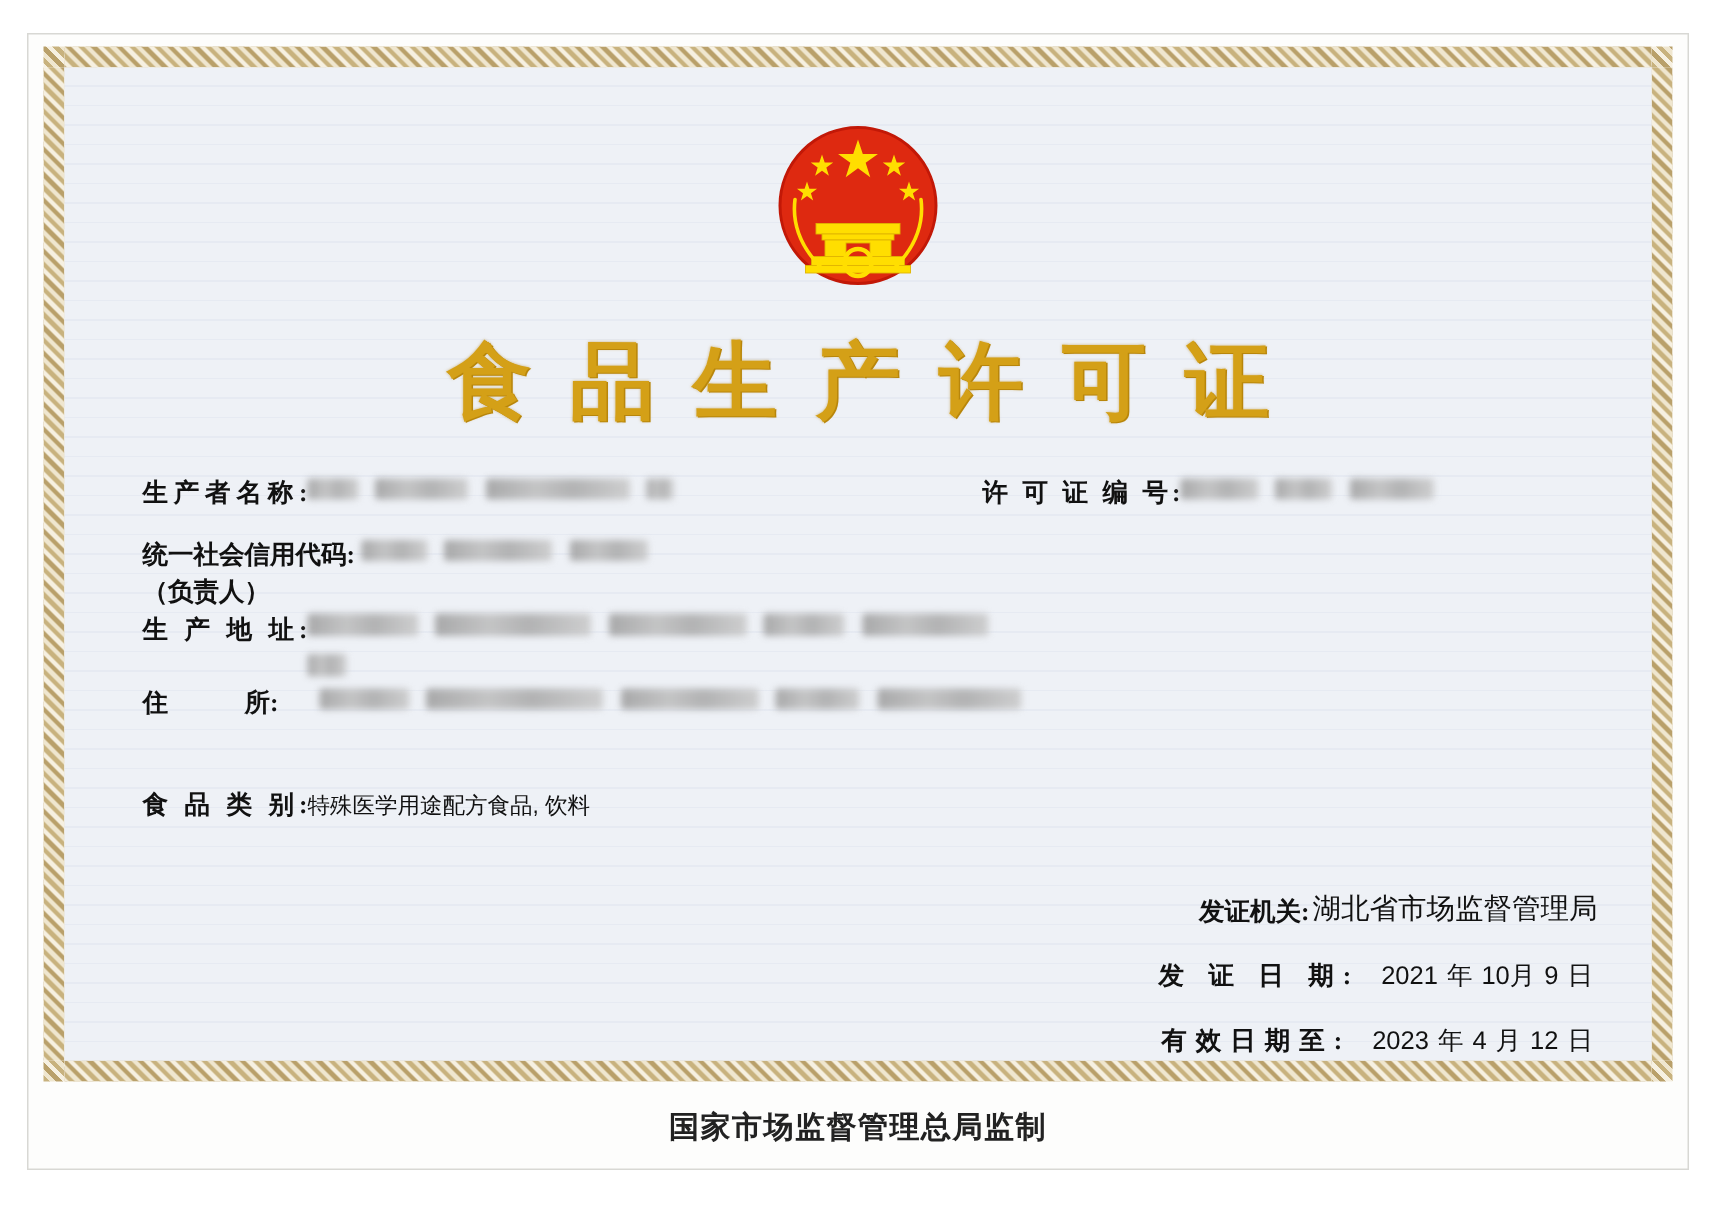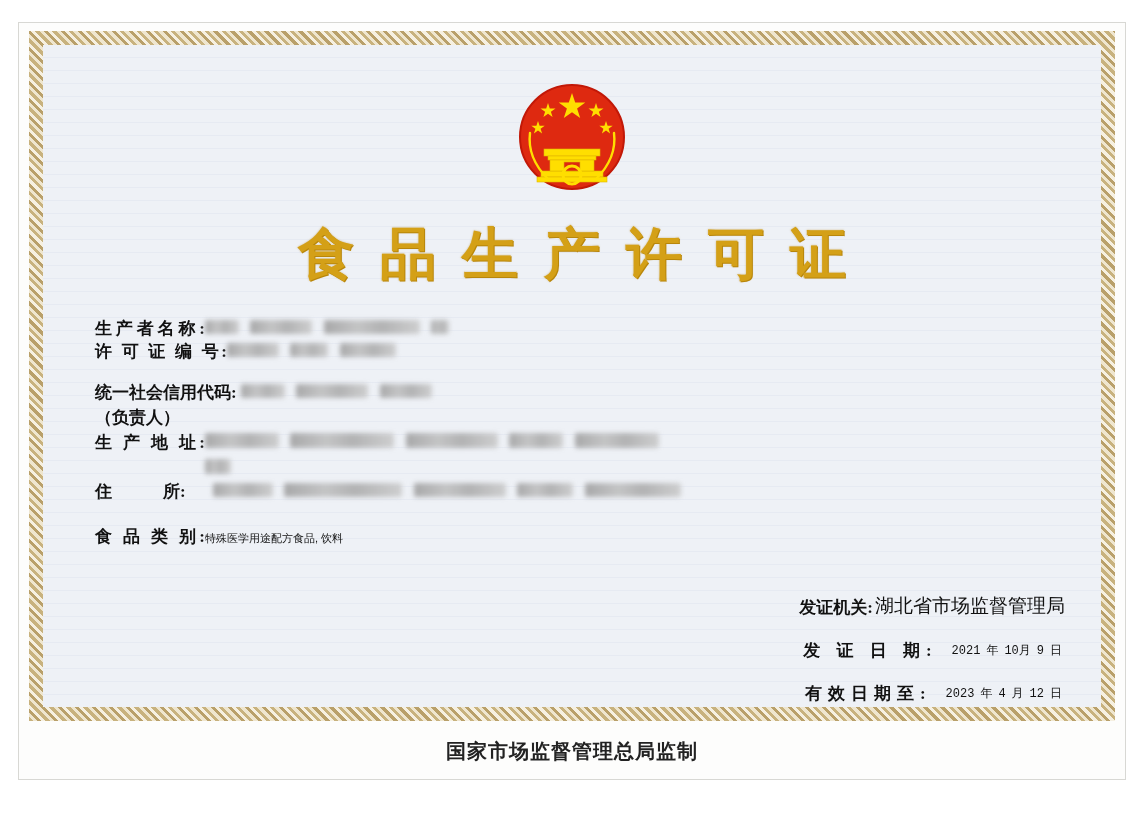--- a/index.html
+++ b/index.html
@@ -125,21 +125,20 @@
   
   .topgrid {
     position: absolute;
     left: 52px;
     top: 272px;
     width: 1010px;
   }
   .tg-row {
     display: flex;
     margin-bottom: 18px;
-    flex-direction: column;
   }
   .tg-left { width: 560px; display: flex; }
   .tg-right { flex: 1; display: flex; }
 
   .label-sp {
     font-weight: bold;
     font-size: 17px;
     color: #111;
     white-space: nowrap;
   }
@@ -157,21 +156,21 @@
   .food-cat {
     position: absolute;
     left: 52px;
     top: 480px;
     font-size: 17px;
     color: #111;
   }
   .food-cat .fc-val {
     font-family: "Liberation Sans", sans-serif;
     font-weight: normal;
-    font-size: 11px;
+    font-size: 15px;
   }
 
   
   .issuer {
     position: absolute;
     right: 36px;
     top: 548px;
     width: 440px;
     text-align: left;
   }
@@ -199,22 +198,22 @@
     align-items: center;
     font-size: 17px;
     margin-bottom: 20px;
     color: #111;
   }
   .date-line .k {
     font-weight: bold;
     letter-spacing: 6px;
   }
   .date-line .d {
-    font-family: Liberation Mono, monospace;
-    font-size: 12px;
+    font-family: Liberation Sans, sans-serif;
+    font-size: 17px;
     margin: 0 3px;
   }
 
   
   .footer-caption {
     position: absolute;
     left: 0;
     right: 0;
     bottom: 14px;
     text-align: center;

